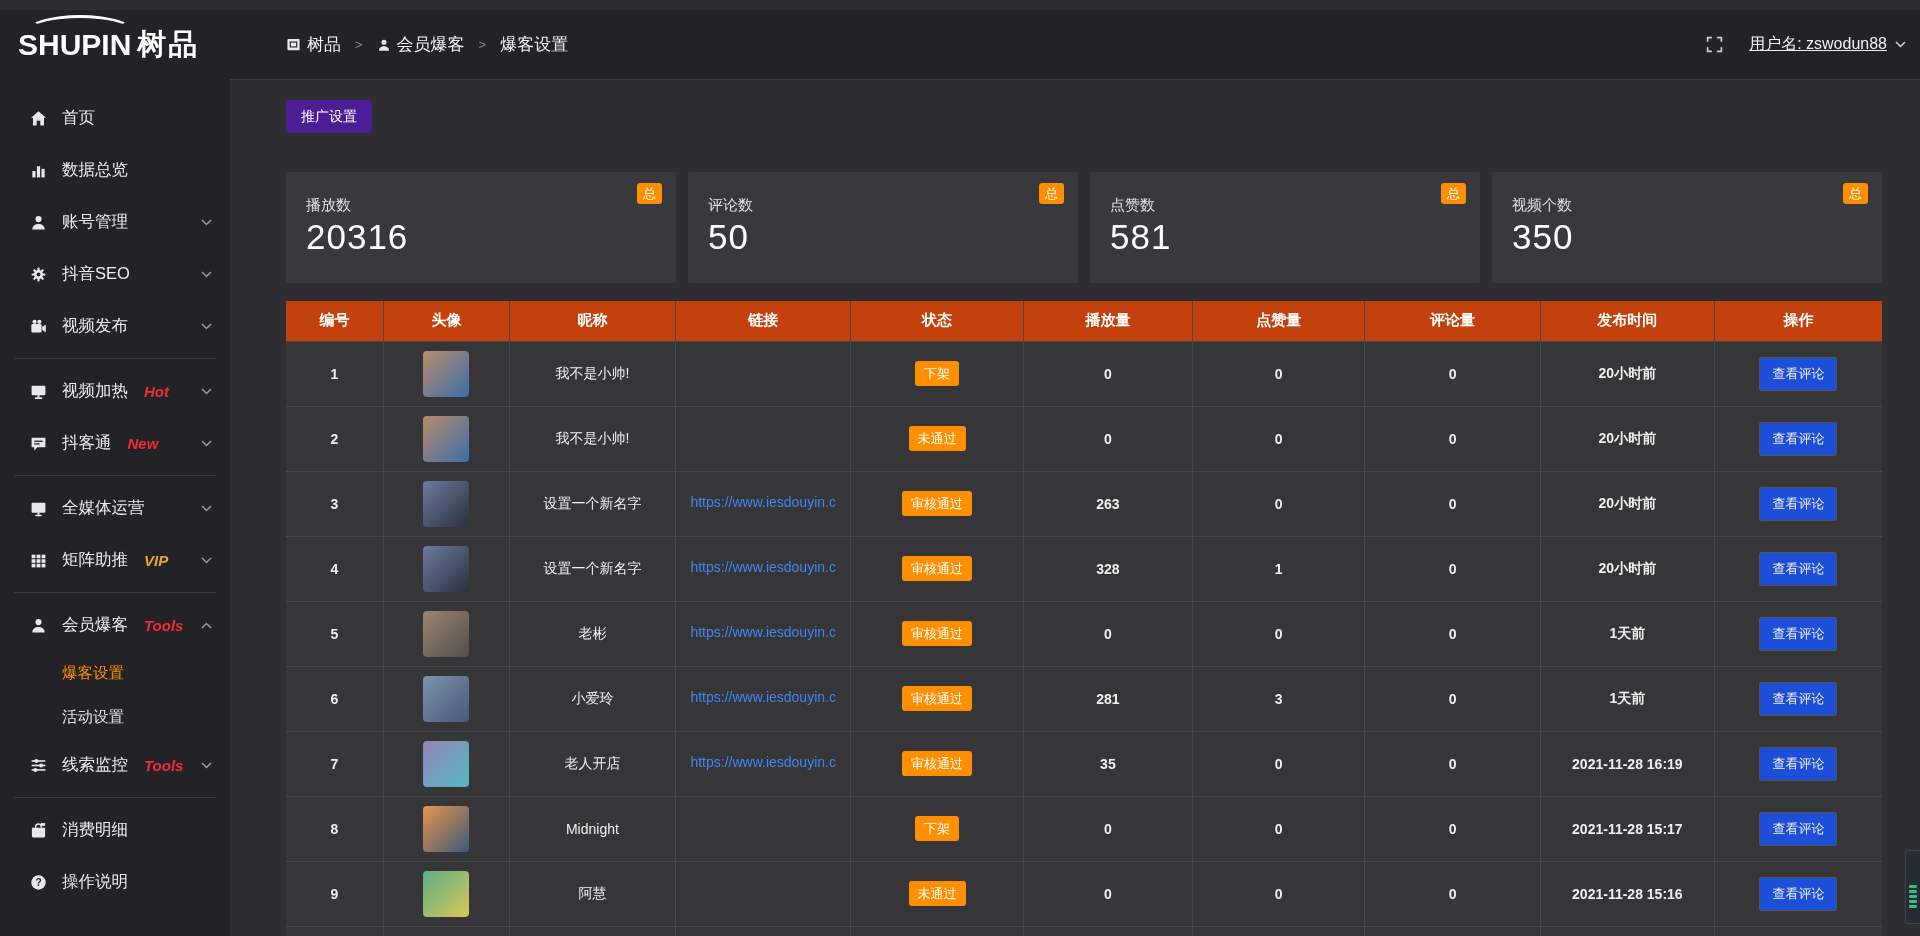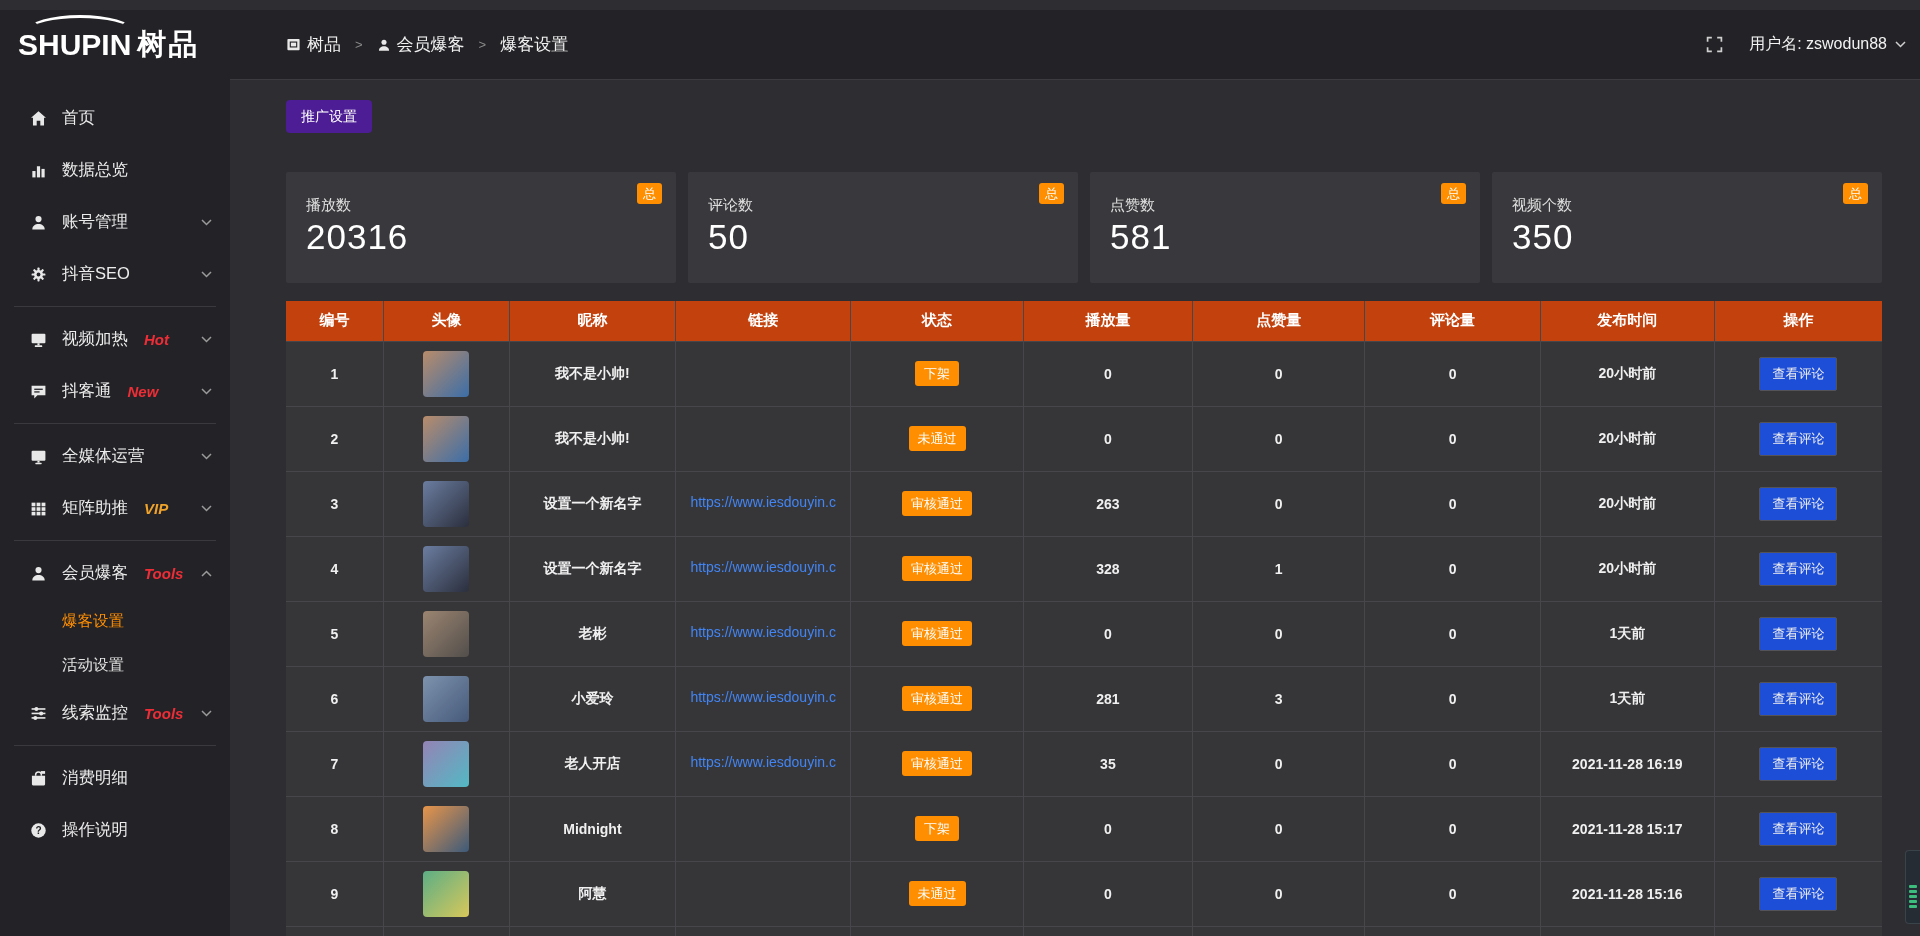--- a/index.html
+++ b/index.html
@@ -15,21 +15,21 @@
   .logo-cn { font-size:29px; font-weight:900; color:#fff; margin-left:6px; letter-spacing:2px; }
   .logo-arc { position:absolute; left:28px; top:5px; width:104px; height:30px;
               border:3px solid transparent; border-top:3px solid #fff; border-radius:50%; }
   .header-rest { flex:1; display:flex; align-items:center; border-bottom:1px solid #3c3c40;
                  padding-left:56px; padding-right:14px; }
   .crumbs { display:flex; align-items:center; gap:14px; font-size:17px; color:#f0f0f0; }
   .crumb { display:flex; align-items:center; gap:6px; cursor:pointer; }
   .crumb-sep { color:#8a8a8a; font-size:13px; }
   .header-right { margin-left:auto; display:flex; align-items:center; gap:26px; }
   .fs-btn { display:flex; align-items:center; cursor:pointer; }
-  .user-box { display:flex; align-items:center; gap:8px; font-size:16px; color:#f2f2f2; cursor:pointer; }
+  .user-box { display:flex; align-items:center; gap:8px; font-size:16px; color:#f2f2f2; cursor:pointer;text-decoration:underline; }
 
   
   .sidebar { position:fixed; top:70px; left:0; width:230px; height:866px; background:#232327;
              padding-top:22px; z-index:9; }
   .nav-item { height:52px; display:flex; align-items:center; padding:0 18px 0 30px;
               cursor:pointer; font-size:16.5px; color:#ececec; }
   .nav-item .nicon { width:17px; height:17px; margin-right:15px; display:inline-flex; }
   .nav-item .chev { margin-left:auto; display:inline-flex; }
   .nbadge { margin-left:16px; font-style:italic; font-weight:bold; font-size:15px; }
   .nbadge.red { color:#ef2d36; }
@@ -55,21 +55,21 @@
   
   .tbl-wrap { margin-top:18px; }
   table.tbl { width:100%; border-collapse:collapse; table-layout:fixed; }
   .tbl thead th { height:40px; background:#c2410c; font-size:15px; font-weight:bold; color:#fff;
                   text-align:center; }
   .tbl tbody td { height:65px; background:#363639; font-size:14px; color:#f0f0f0;
                   text-align:center; vertical-align:middle; overflow:hidden; white-space:nowrap; }
   .tbl th + th, .tbl td + td { border-left:1px solid #47474b; }
   .tbl tbody td { border-top:1px solid #47474b; }
   .avatar { display:inline-block; width:46px; height:46px; border-radius:4px; vertical-align:middle; }
-  .nick { font-weight:700; }
+  .nick { font-weight:400; }
   .num { font-weight:700; }
   .time { font-weight:600; }
   .cell-id { font-weight:700; }
   .linktext { color:#4285f4; cursor:pointer; display:inline-block; max-width:100%;
               overflow:hidden; }
   .status-badge { display:inline-block; background:#ff8e00; color:#fff; font-size:13px;
                   padding:6px 9px; border-radius:3px; line-height:1; }
   .view-btn { background:#1d4ed8; border:1px solid #545458; color:#eee; font-size:13px;
               padding:7px 12px; border-radius:2px; cursor:pointer; font-family:inherit; }
 
@@ -193,20 +193,38 @@
         </svg>
       </span>
     <span>抖音SEO</span>
     <span class="chev">
         <svg width="11" height="7" viewBox="0 0 11 7">
           <path d="M1 1l4.5 4.5L10 1" fill="none" stroke="#9a9a9a" stroke-width="1.5"></path>
         </svg>
       </span>
   </div>
 
+  <div class="nav-item">
+    <span class="nicon">
+        <svg width="17" height="17" viewBox="0 0 16 16">
+          <g fill="#e8e8e8">
+            <circle cx="4.3" cy="3.6" r="2"></circle>
+            <circle cx="8.8" cy="3.6" r="2"></circle>
+            <rect x="1.3" y="5.6" width="9.6" height="8" rx="1.2"></rect>
+            <path d="M11.4 8.3l3.5-2v7l-3.5-2z"></path>
+          </g>
+        </svg>
+      </span>
+    <span>视频发布</span>
+    <span class="chev">
+        <svg width="11" height="7" viewBox="0 0 11 7">
+          <path d="M1 1l4.5 4.5L10 1" fill="none" stroke="#9a9a9a" stroke-width="1.5"></path>
+        </svg>
+      </span>
+  </div>
 
   <div class="nav-divider"></div>
 
   <div class="nav-item">
     <span class="nicon">
         <svg width="17" height="17" viewBox="0 0 16 16">
           <g fill="#e8e8e8">
             <rect x="1.5" y="2.5" width="13" height="9" rx="1"></rect>
             <rect x="7" y="11.5" width="2" height="2"></rect>
             <rect x="4.5" y="13.5" width="7" height="1.5" rx="0.5"></rect>

